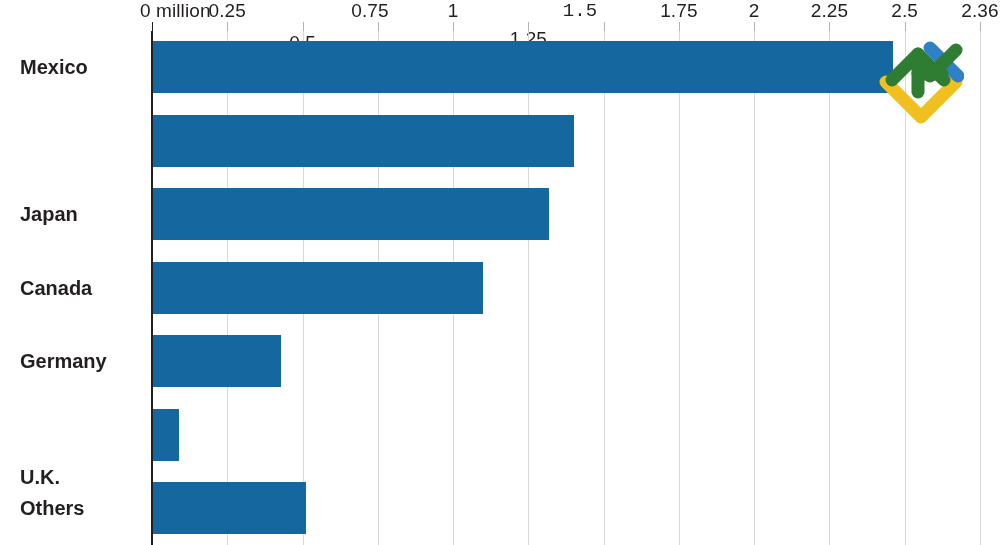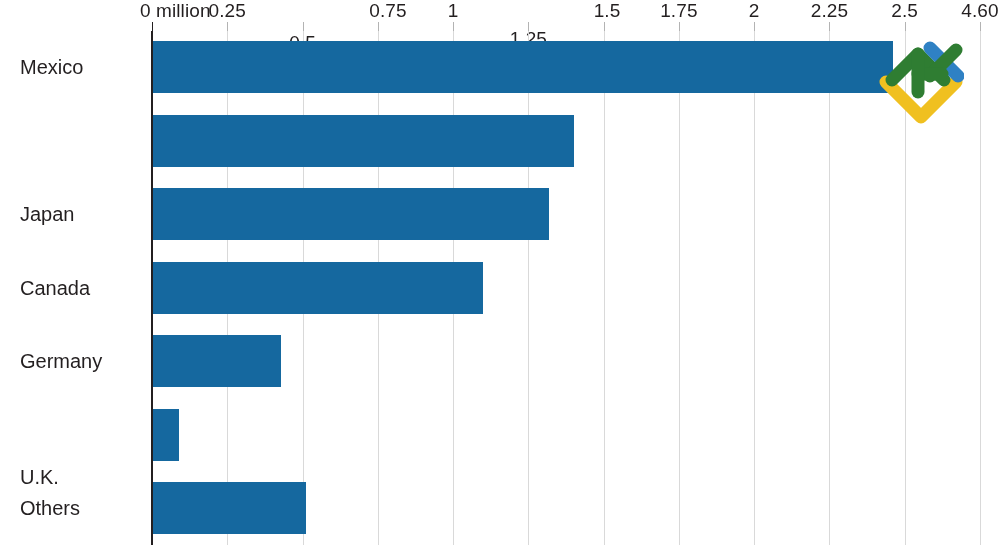--- a/index.html
+++ b/index.html
@@ -103,20 +103,21 @@
     top: 0;
     height: 52px;
     background: #15689f;
   }
   .cat-layer {
     position: absolute;
     left: 0;
     top: 31px;
     width: 152px;
     height: 514px;
+    font-weight: bold;
   }
   .cat-label-abs {
     position: absolute;
     left: 20px;
     font-size: 20px;
     line-height: 24px;
     color: #231f20;
     white-space: nowrap;
   }
 
@@ -133,29 +134,29 @@
 </style>
 </head>
 <body>
 
 <div id="chart-root">
 
   <div class="xlabels" id="xlabels">
       <div class="xlabel first" style="left: 152px; transform: translateX(-17%);">0 million</div>
       <div class="xlabel" style="left: 227.27px;">0.25</div>
       <div class="xlabel" style="left: 302.54px; margin-top: 32px;">0.5</div>
-      <div class="xlabel" style="left: 388px;">0.75</div>
+      <div class="xlabel" style="left: 370px;">0.75</div>
       <div class="xlabel" style="left: 453.079px;">1</div>
       <div class="xlabel" style="left: 528.349px; margin-top: 28px;">1.25</div>
-      <div class="xlabel" style="left: 607px;">1.5</div>
+      <div class="xlabel" style="left: 580px; font-family: Liberation Mono, monospace;">1.5</div>
       <div class="xlabel" style="left: 678.888px;">1.75</div>
       <div class="xlabel" style="left: 754.158px;">2</div>
       <div class="xlabel" style="left: 829.428px;">2.25</div>
       <div class="xlabel" style="left: 904.698px;">2.5</div>
-      <div class="xlabel" style="left: 979.968px;">4.60</div>
+      <div class="xlabel" style="left: 979.968px;">2.36</div>
     </div>
 
   <div class="tick-strip" id="tickstrip">
       <div class="tickmark zero-tick" style="left: 0px;"></div>
       <div class="tickmark" style="left: 75.2698px;"></div>
       <div class="tickmark" style="left: 150.54px;"></div>
       <div class="tickmark" style="left: 225.809px;"></div>
       <div class="tickmark" style="left: 301.079px;"></div>
       <div class="tickmark" style="left: 376.349px;"></div>
       <div class="tickmark" style="left: 451.619px;"></div>

